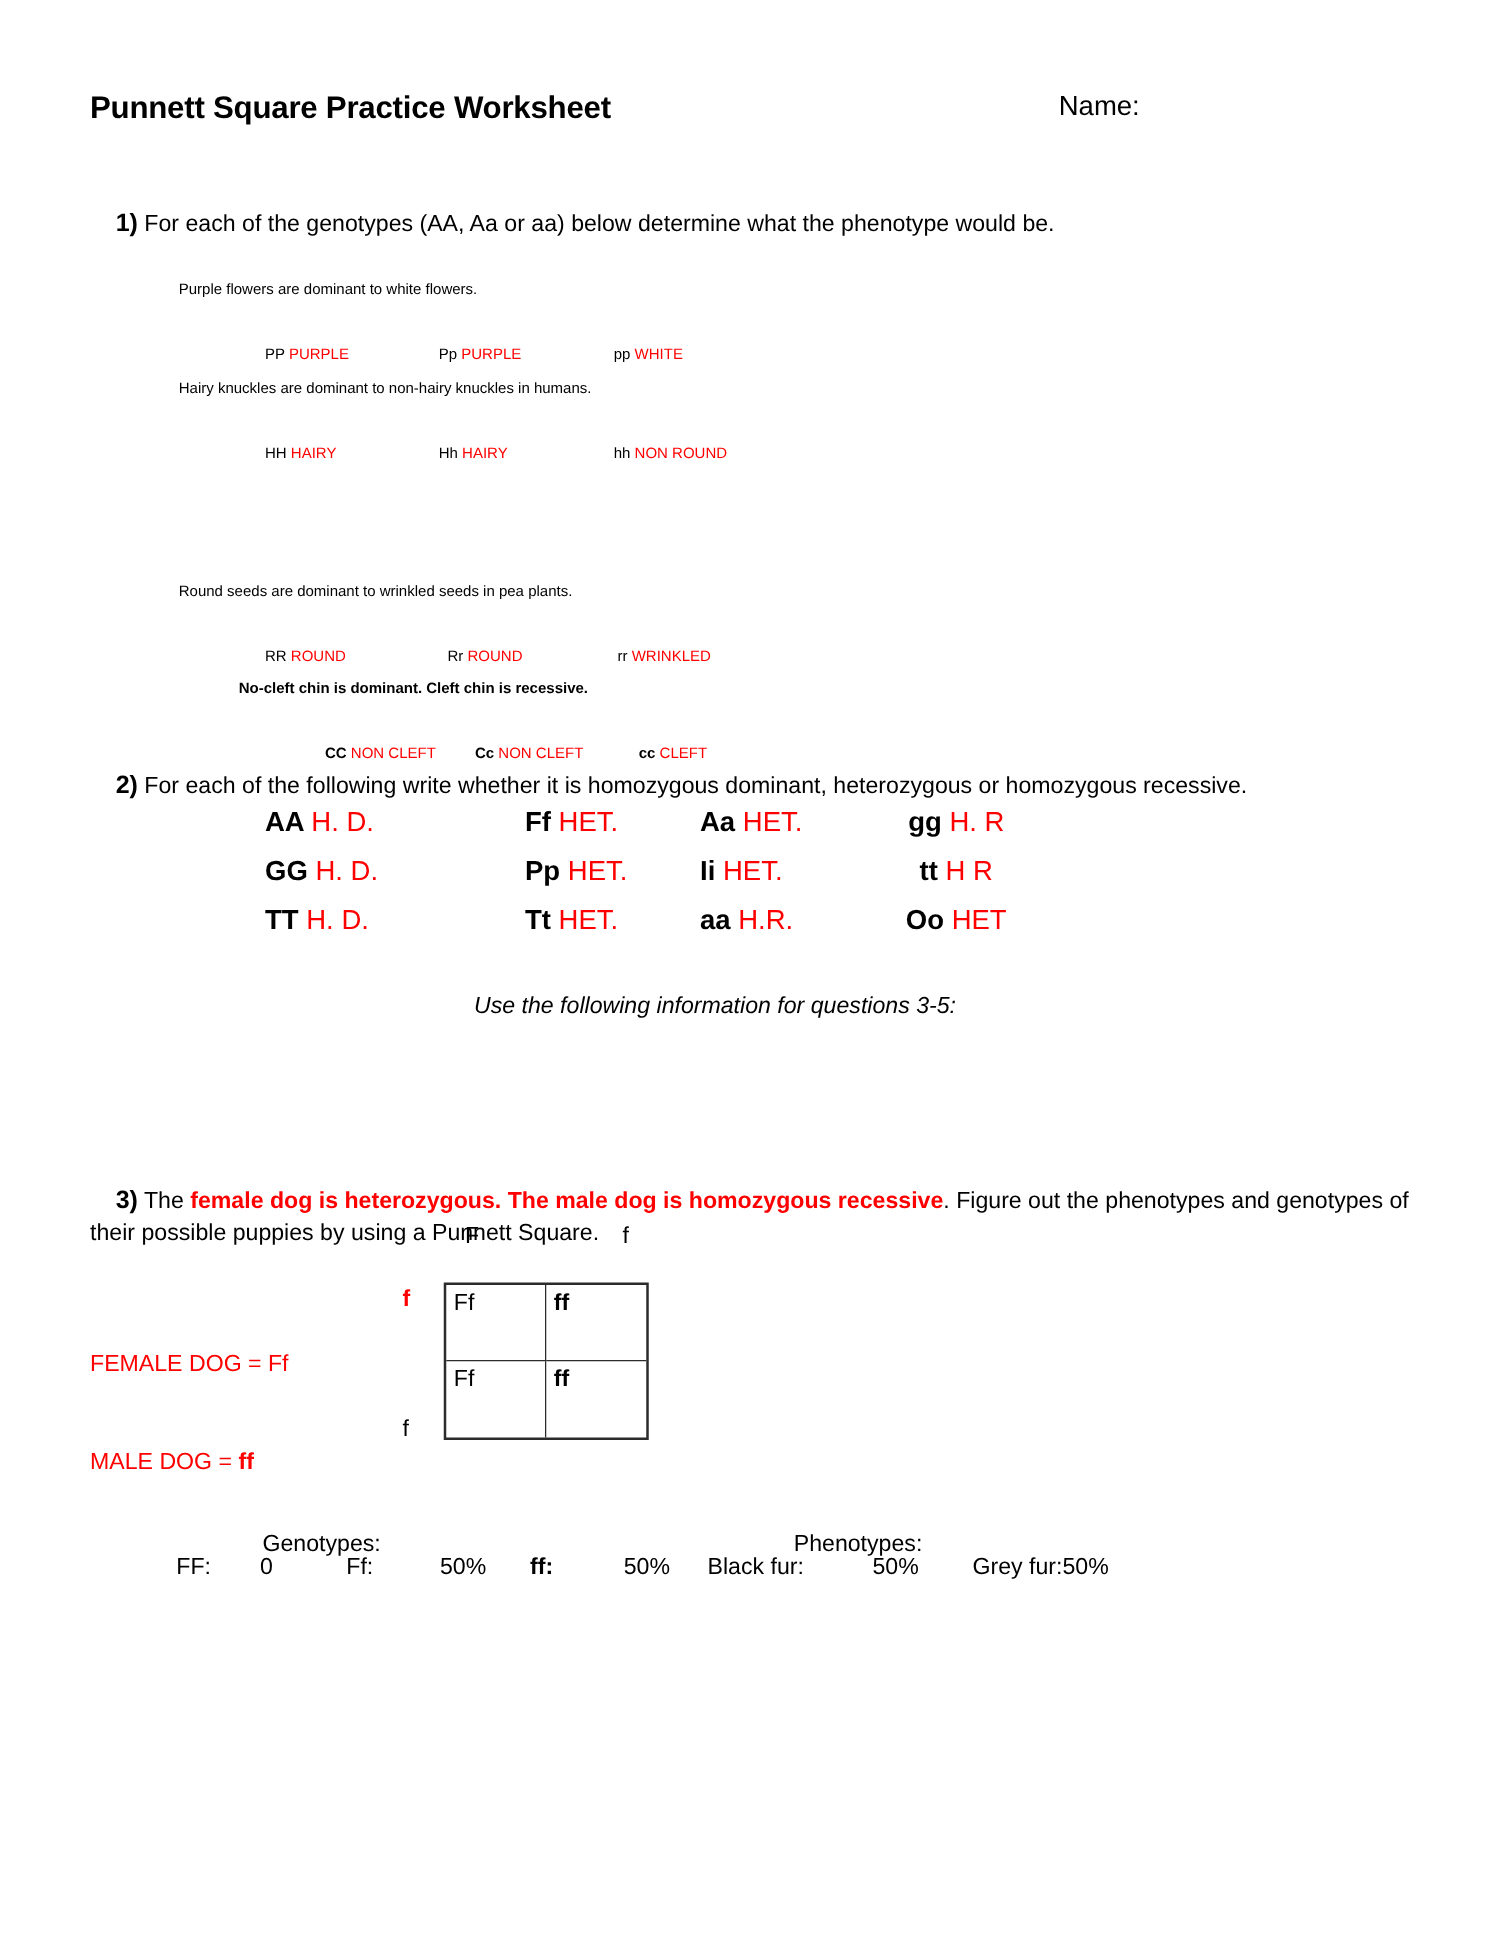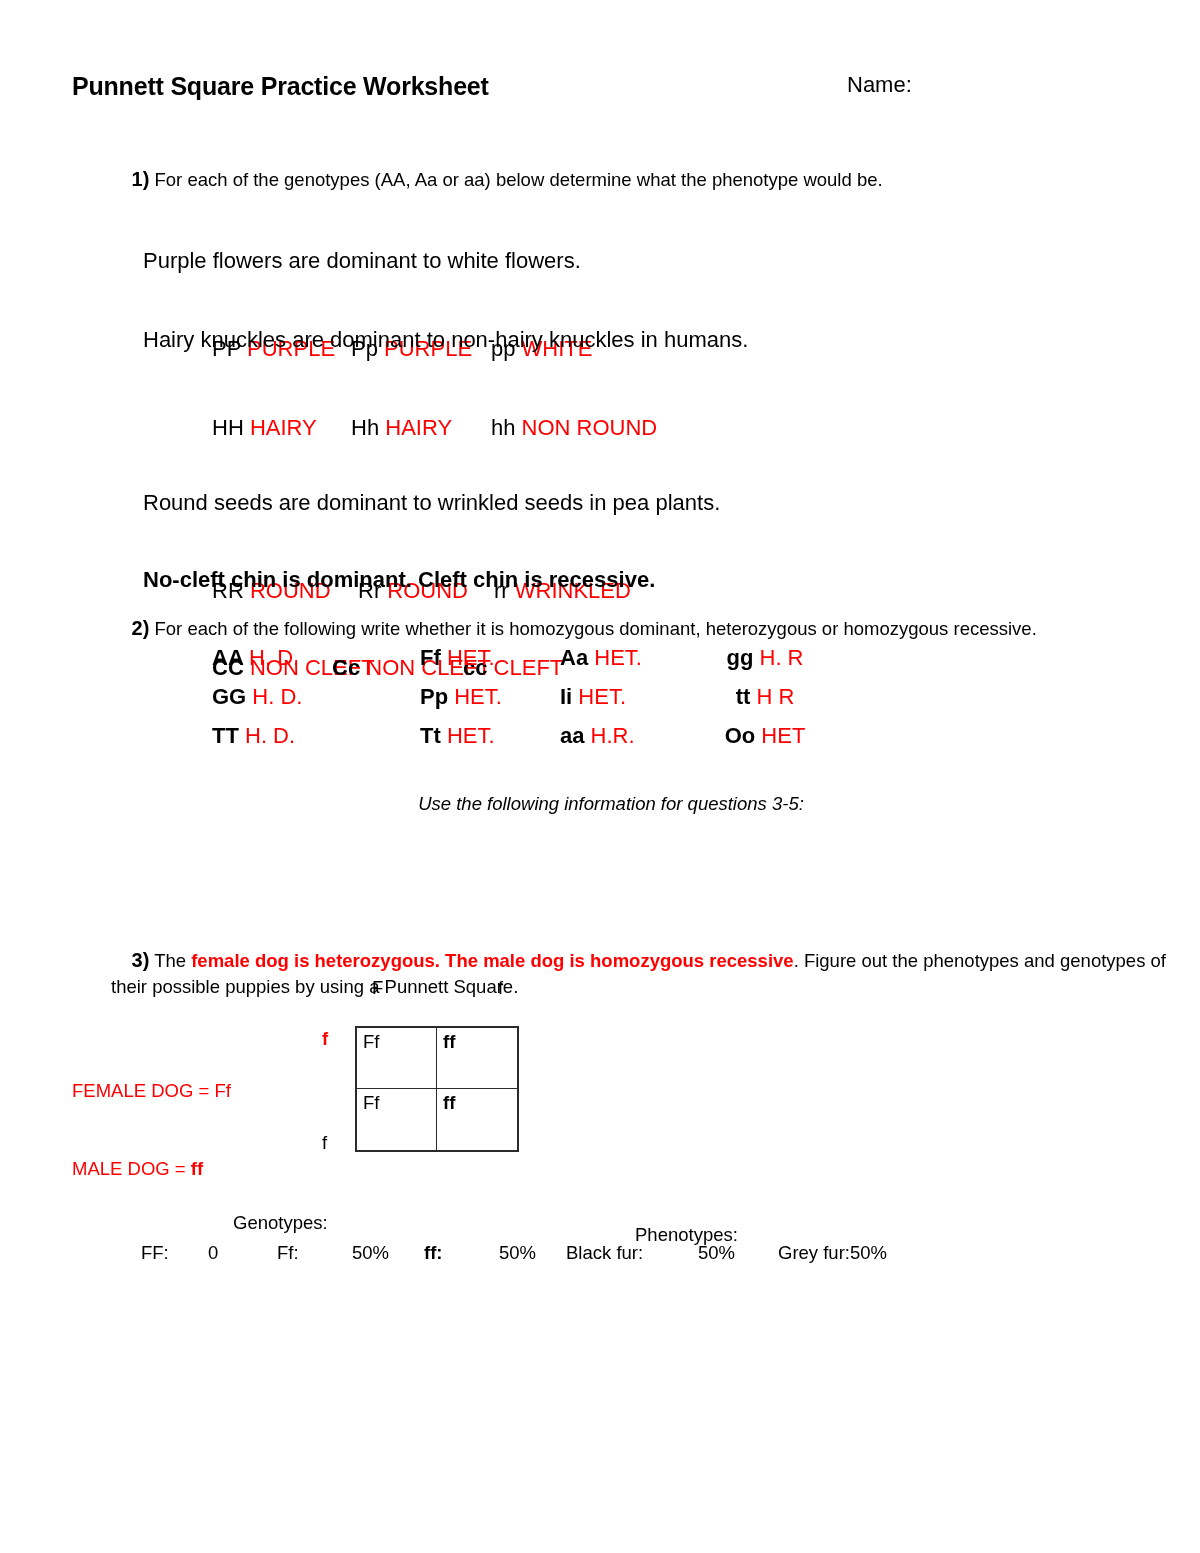--- a/index.html
+++ b/index.html
@@ -46,35 +46,34 @@
     font-size: 22px;
     white-space: pre;
   }
 
   
   .q {
     position: absolute;
     font-size: 18.5px;
     line-height: 26px;
     white-space: pre-wrap;
-    margin-left: 39px;
   }
   .q-num {
     font-weight: bold;
     font-size: 20px;
   }
   .red { color: #ff0000; }
   .bold { font-weight: bold; }
   .italic { font-style: italic; text-align: center; }
 
   
   .trait {
     position: absolute;
     left: 143px;
-    font-size: 22px;
+    font-size: 12px;
     white-space: pre;
   }
   .trait .prompt {
     display: block;
     margin-bottom: 10px;
   }
   .answers {
     display: block;
     margin-left: 69px;
   }
@@ -166,21 +165,21 @@
 
   
   .results {
     position: absolute;
     left: 0;
     top: 1212px;
     width: 1200px;
     font-size: 18.5px;
   }
   .res-head { position: absolute; white-space: pre; }
-  .res-head.geno { left: 210px; top: 0; margin-left: 23px; }
+  .res-head.geno { left: 210px; top: 12px; }
   .res-head.pheno { left: 635px; top: 12px; }
   .res-line { position: absolute; top: 30px; white-space: pre; }
   .r-fflabel { left: 141px; }
   .r-ffval   { left: 208px; }
   .r-Fflabel { left: 277px; }
   .r-Ffval   { left: 352px; }
   .r-fflabel2{ left: 424px; font-weight: bold; }
   .r-ffval2  { left: 499px; }
   .r-black   { left: 566px; }
   .r-blackval{ left: 698px; }
@@ -209,21 +208,21 @@
     <span class="prompt">Hairy knuckles are dominant to non-hairy knuckles in humans.</span>
     <span class="answers"><span class="pair" style="width:139px"><span>HH </span><span class="red">HAIRY</span></span><span class="pair" style="width:140px"><span>Hh </span><span class="red">HAIRY</span></span><span class="pair"><span>hh </span><span class="red">NON ROUND</span></span></span>
   </div>
 
 
   <div class="trait" style="top:438px;">
     <span class="prompt">Round seeds are dominant to wrinkled seeds in pea plants.</span>
     <span class="answers"><span class="pair" style="width:146px"><span>RR </span><span class="red">ROUND</span></span><span class="pair" style="width:136px"><span>Rr </span><span class="red">ROUND</span></span><span class="pair"><span>rr </span><span class="red">WRINKLED</span></span></span>
   </div>
 
-  <div class="trait" style="top:515px;">
+  <div class="trait" style="top:515px;margin-left:48px;">
     <span class="prompt bold">No-cleft chin is dominant. Cleft chin is recessive.</span>
     <span class="answers" style="margin-left:69px"><span class="pair" style="width:120px"><span class="bold">CC </span><span class="red">NON CLEFT</span></span><span class="pair" style="width:131px"><span class="bold">Cc </span><span class="red">NON CLEFT</span></span><span class="pair"><span class="bold">cc </span><span class="red">CLEFT</span></span></span>
   </div>
 
   <div class="q" style="left:72px; top:589px; width:1080px;">
     <span class="q-num">2)</span><span> For each of the following write whether it is homozygous dominant, heterozygous or homozygous recessive.</span>
   </div>
 
   <div class="grid2">
     <div class="grid2-row">

